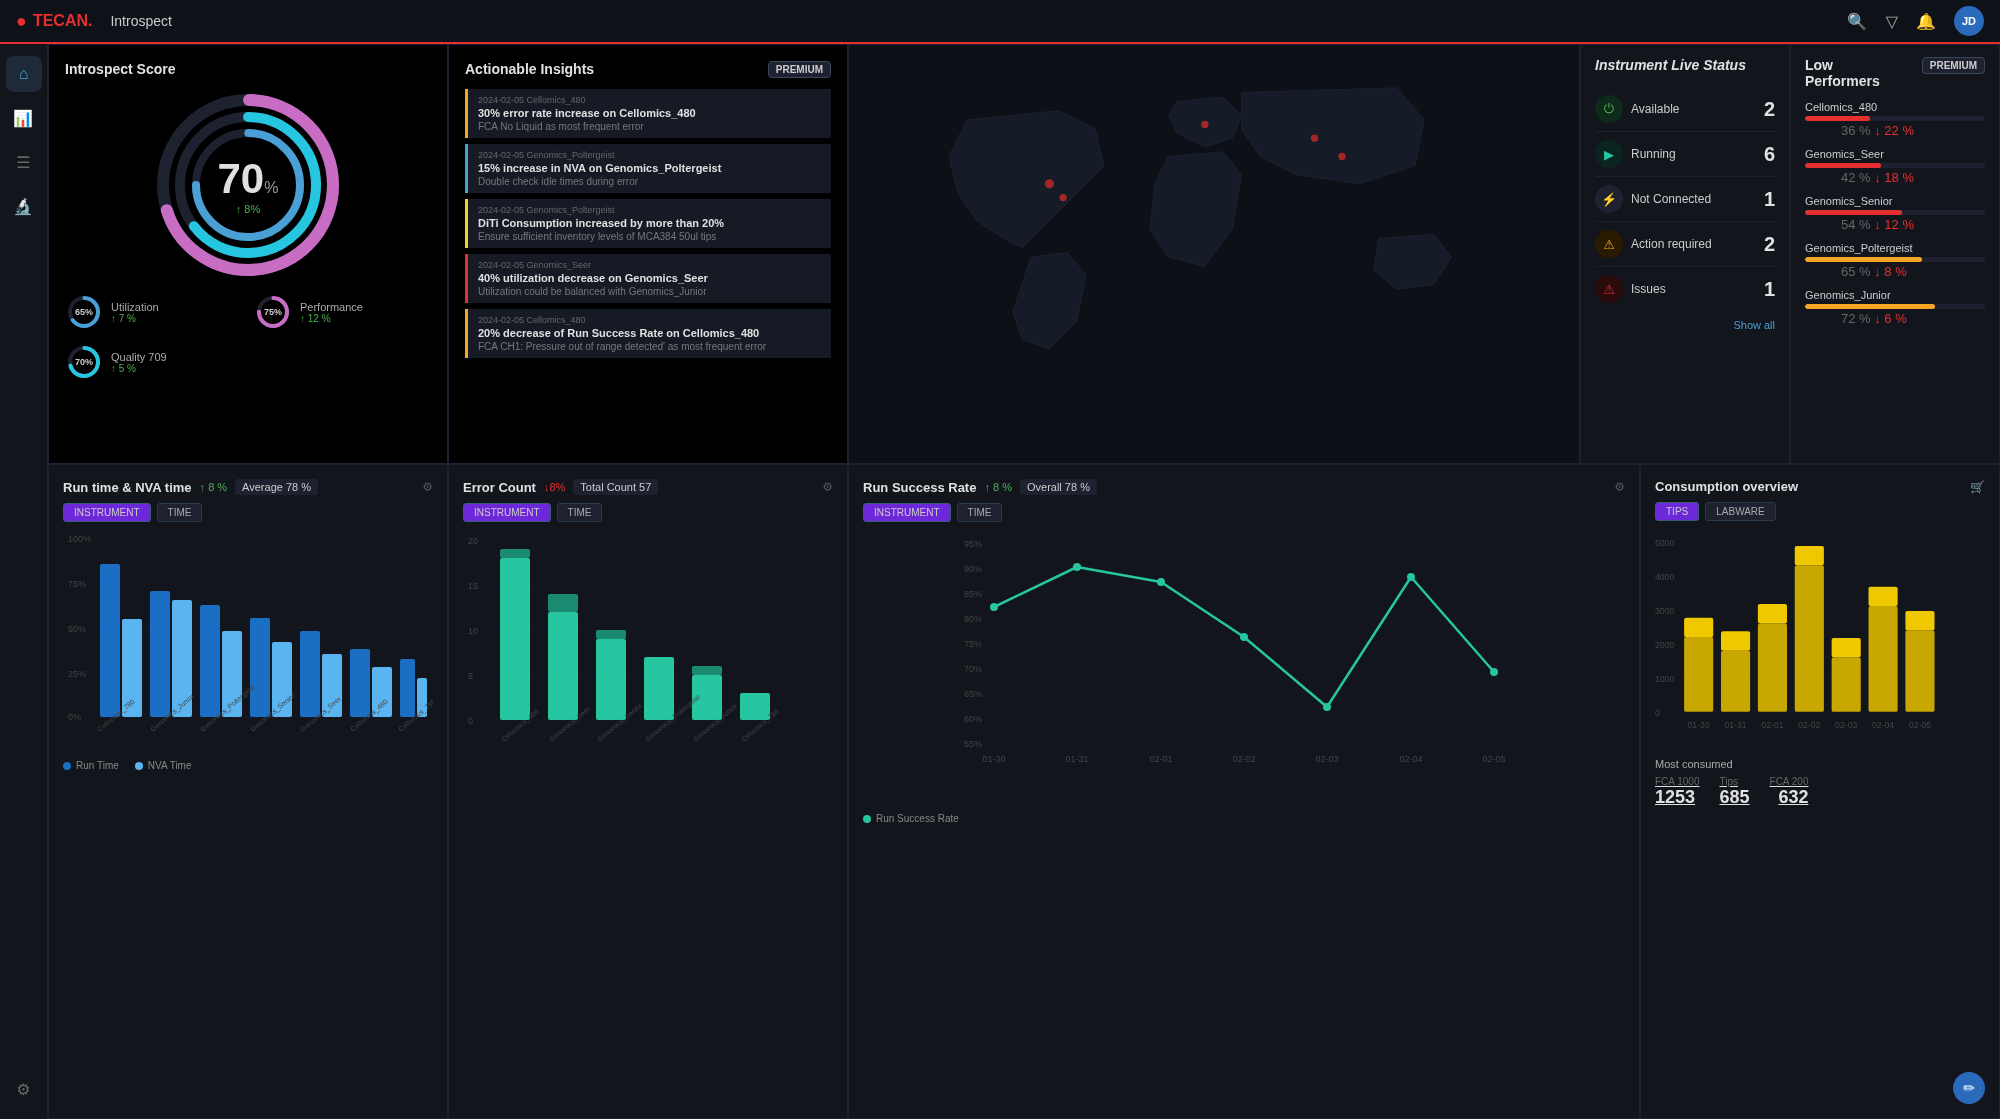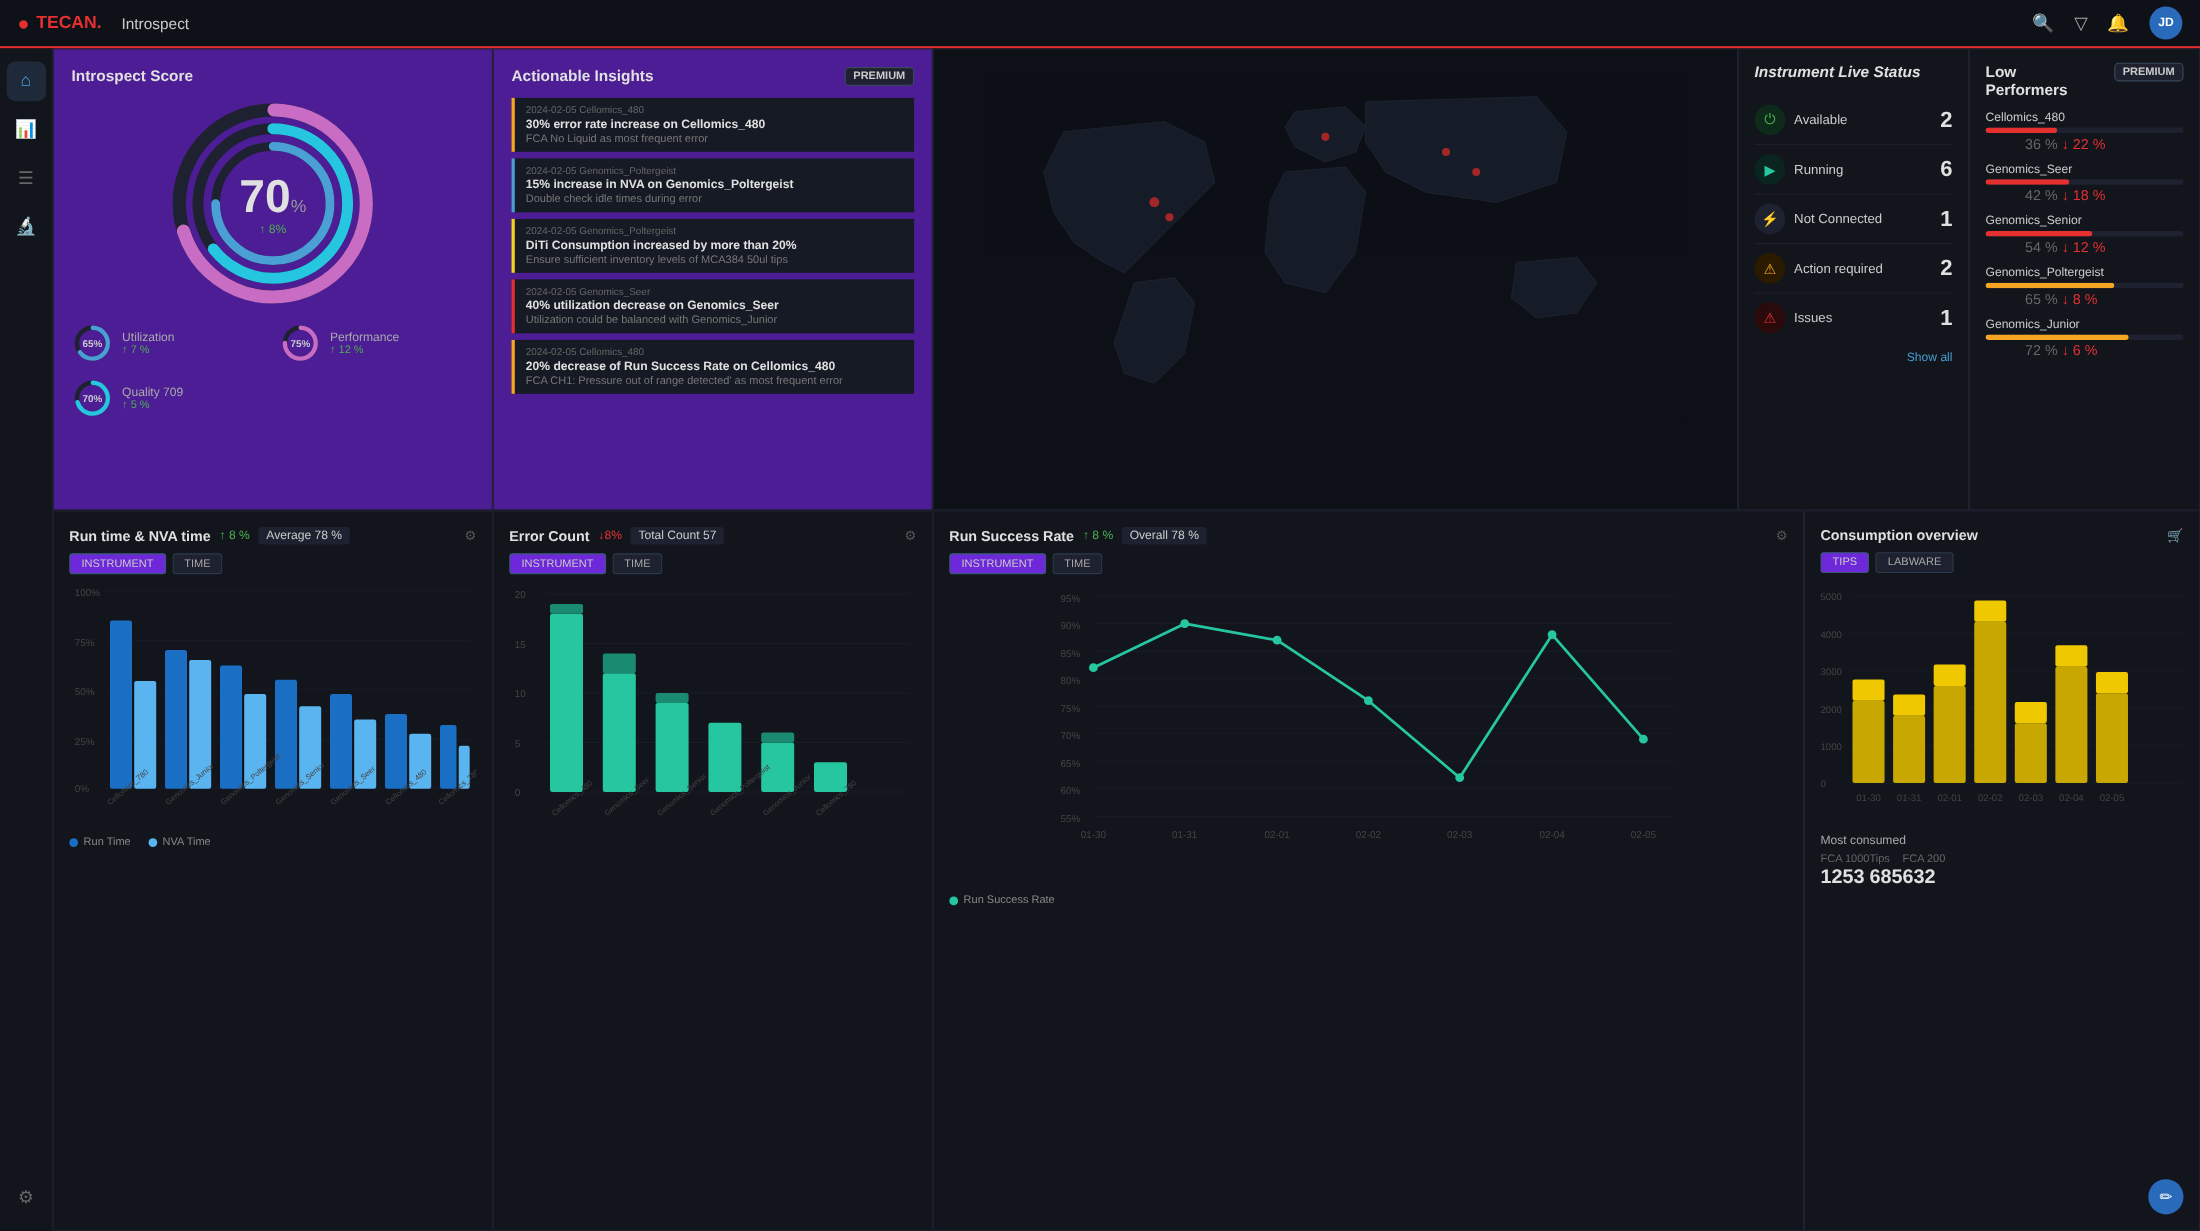--- a/index.html
+++ b/index.html
@@ -88,21 +88,21 @@
       font-size: 16px;
       cursor: pointer;
     }
     .sidebar-item.active {
       background: #1e2a3a;
       color: #4a9fd4;
     }
     .sidebar-spacer { flex: 1; }
 
     .panel {
-      background: #4c1d95;
+      background: #000000;
       border: 1px solid #1e2230;
       padding: 16px;
       overflow: hidden;
     }
 
     .panel-title {
       font-size: 14px;
       font-weight: 600;
       color: #e0e0e0;
       margin-bottom: 4px;
@@ -904,32 +904,32 @@
             <text x="121" y="200" fill="#444" font-size="9" text-anchor="middle">02-01</text>
             <text x="159" y="200" fill="#444" font-size="9" text-anchor="middle">02-02</text>
             <text x="197" y="200" fill="#444" font-size="9" text-anchor="middle">02-03</text>
             <text x="235" y="200" fill="#444" font-size="9" text-anchor="middle">02-04</text>
             <text x="273" y="200" fill="#444" font-size="9" text-anchor="middle">02-05</text>
           </svg>
         </div>
 
         <div style="margin-top:4px;">
           <div style="font-size:11px; color:#aaa; margin-bottom:6px;">Most consumed</div>
-          <div style="display:flex; ">
+          <div style="display:flex; gap:20px;text-decoration:underline;">
             <div>
               <div style="font-size:10px; color:#666;">FCA 1000</div>
               <div style="font-size:18px; font-weight:700; color:#e0e0e0;">1253</div>
             </div>
             <div>
               <div style="font-size:10px; color:#666;">Tips</div>
               <div style="font-size:18px; font-weight:700; color:#e0e0e0;">685</div>
             </div>
             <div>
               <div style="font-size:10px; color:#666;">FCA 200</div>
-              <div style="font-size:18px; font-weight:700; color:#e0e0e0;">632</div>
+              <div style="font-size:18px; font-weight:700; color:#e0e0e0;text-align:right;">632</div>
             </div>
           </div>
         </div>
 
         <div style="position:absolute; bottom:14px; right:14px;">
           <div style="width:32px; height:32px; background:#2a6abb; border-radius:50%; display:flex; align-items:center; justify-content:center; color:#fff; font-size:14px; cursor:pointer;">✏</div>
         </div>
       </div>
 
     </div>

